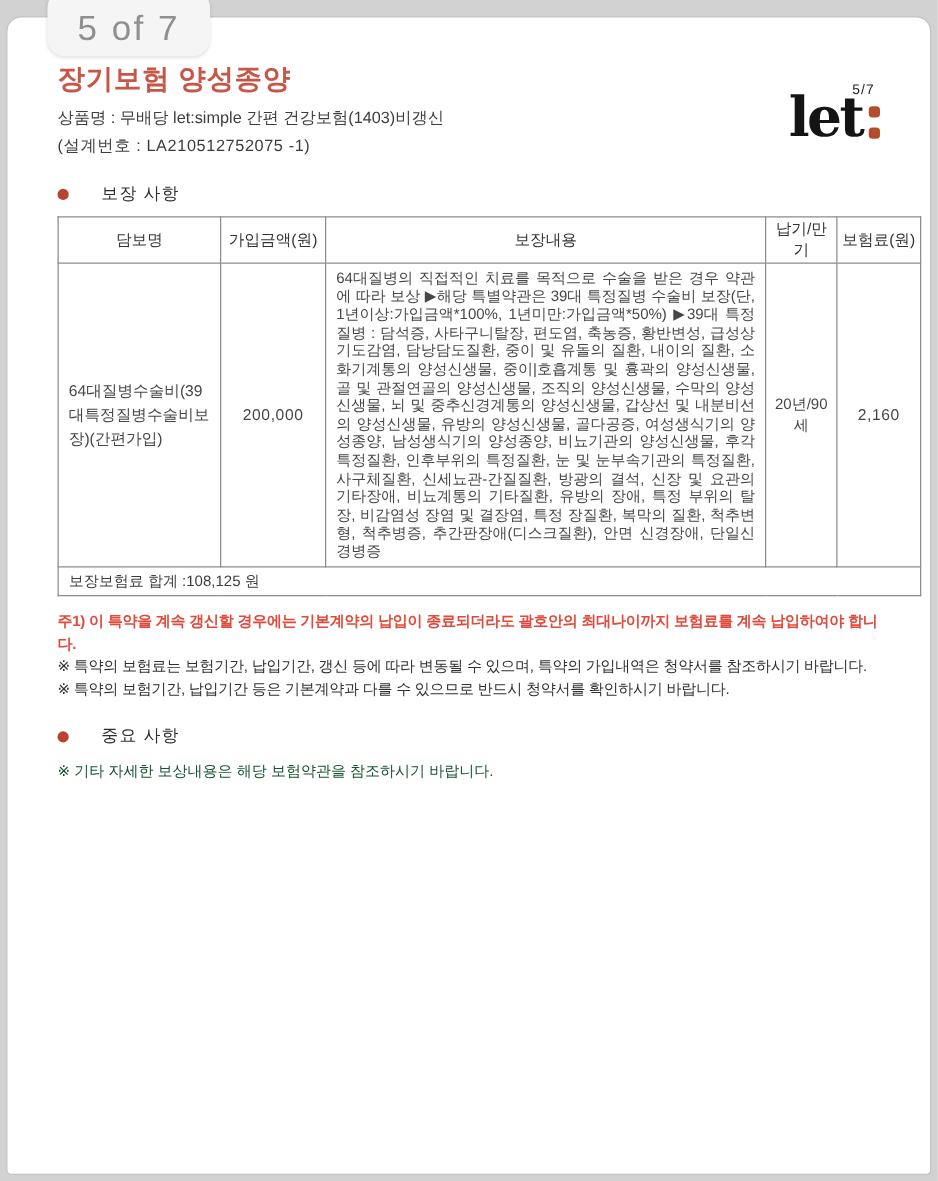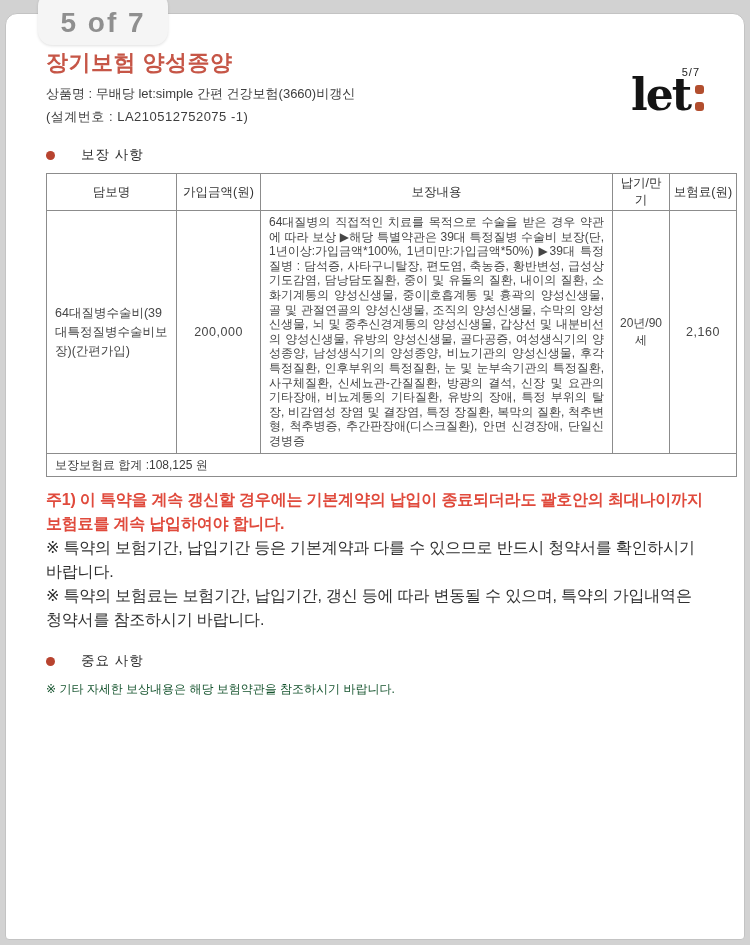--- a/index.html
+++ b/index.html
@@ -27,21 +27,21 @@
     left: 38px; top: -8px;
     width: 130px; height: 53px;
     background: #f5f5f5;
     border-radius: 14px;
     box-shadow: 0 1px 3px rgba(0,0,0,0.12);
     display: flex; align-items: flex-end; justify-content: center;
     z-index: 5;
   }
   .page-badge span {
     font-size: 28px; color: #8f8f8f; letter-spacing: 2px;
-    padding-bottom: 6px; font-weight: 700;
+    padding-bottom: 6px; font-weight: 400;
   }
 
   .content {
     position: absolute; left: 40px; right: 34px; top: 34px;
     color: #3d3d3d;
   }
 
   
   .doc-title {
     font-size: 22px; font-weight: bold; color: #c65647;
@@ -98,21 +98,21 @@
   td.c-term { text-align: center; vertical-align: middle; font-size: 12px; }
   td.c-premium { text-align: center; vertical-align: middle; font-size: 12.5px; letter-spacing: 0.5px; }
   tr.total-row td { height: 22px; padding: 0; }
   .total-flex {
     display: flex; align-items: center;
     padding: 0 8px; font-size: 12px; color: #3d3d3d;
   }
 
   
   .notes { margin-top: 11px; }
-  .note { font-size: 16px; line-height: 1.5; color: #2f2f2f; letter-spacing: -0.2px; }
+  .note { font-size: 12px; line-height: 1.5; color: #2f2f2f; letter-spacing: -0.2px; }
   .note.warning { color: #e04a3c; font-weight: bold; }
 
   .important-note { margin-top: 11px; font-size: 12px; color: #14532d; }
 
   
   .bottom-strip {
     position: absolute; left: 0; right: 0; bottom: 0; height: 5px;
     background: #d2d2d2;
   }
 </style>
@@ -133,21 +133,21 @@
         <div class="logo-row">
           <span class="logo-text">let</span>
           <span class="logo-dots">
               <i></i>
               <i></i>
             </span>
         </div>
       </div>
 
       <h1 class="doc-title">장기보험 양성종양</h1>
-      <div class="doc-sub">상품명 : 무배당 let:simple 간편 건강보험(3660)비갱신</div>
+      <div class="doc-sub">상품명 : 무배당 let:simple 간편 건강보험(1403)비갱신</div>
       <div class="doc-design">(설계번호 : LA210512752075 -1)</div>
 
       <div class="section">
         <span class="bullet"></span>
         <span class="label">보장 사항</span>
       </div>
 
       <table class="coverage">
         <colgroup>
           <col style="width:130px">
@@ -179,22 +179,22 @@
                 <span>보장보험료 합계 :</span>
                 <span>108,125 원</span>
               </div>
             </td>
           </tr>
         </tbody>
       </table>
 
       <div class="notes">
         <div class="note warning">주1) 이 특약을 계속 갱신할 경우에는 기본계약의 납입이 종료되더라도 괄호안의 최대나이까지 보험료를 계속 납입하여야 합니다.</div>
+        <div class="note">※ 특약의 보험료는 보험기간, 납입기간, 갱신 등에 따라 변동될 수 있으며, 특약의 가입내역은 청약서를 참조하시기 바랍니다.</div>
         <div class="note">※ 특약의 보험기간, 납입기간 등은 기본계약과 다를 수 있으므로 반드시 청약서를 확인하시기 바랍니다.</div>
-        <div class="note">※ 특약의 보험료는 보험기간, 납입기간, 갱신 등에 따라 변동될 수 있으며, 특약의 가입내역은 청약서를 참조하시기 바랍니다.</div>
       </div>
 
       <div class="section" style="">
         <span class="bullet"></span>
         <span class="label">중요 사항</span>
       </div>
       <div class="important-note">※ 기타 자세한 보상내용은 해당 보험약관을 참조하시기 바랍니다.</div>
 
     </div>
   </div>

